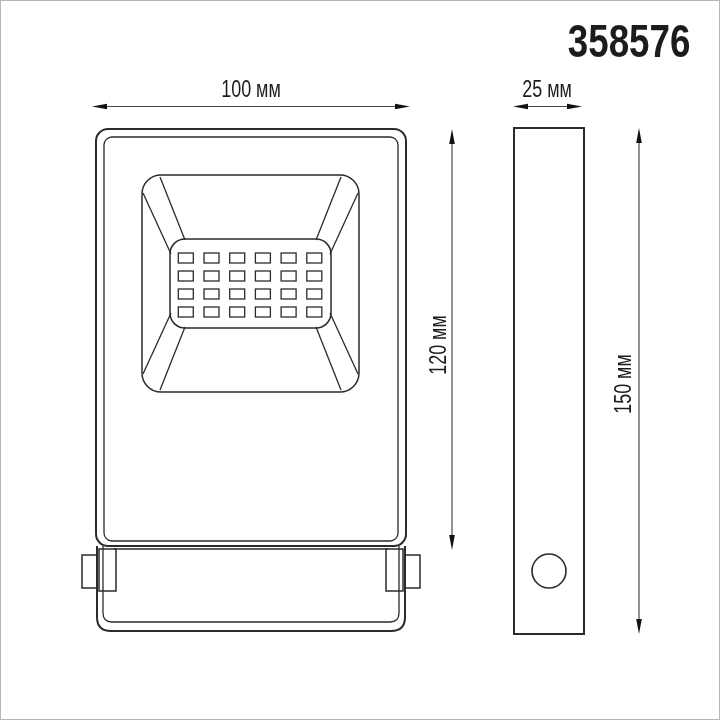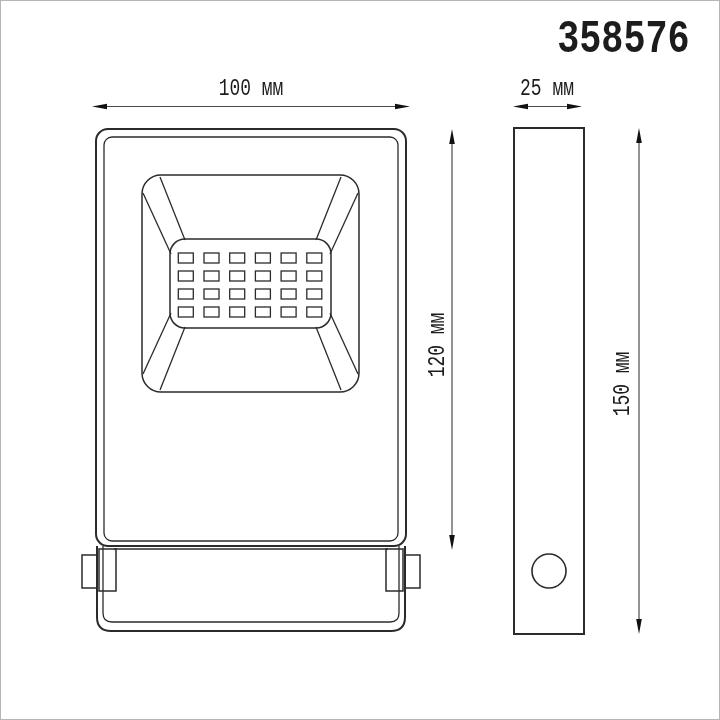--- a/index.html
+++ b/index.html
@@ -11,21 +11,21 @@
     --bg:#ffffff;
   }
   *{margin:0;padding:0;box-sizing:border-box;}
   html,body{background:#fff;}
   #canvas{
     position:relative;
     width:720px;height:720px;
     background:var(--bg);
     border:1px solid var(--frame);
     overflow:hidden;
-    font-family:Liberation Mono, monospace;
+    font-family:Liberation Sans, sans-serif;
     color:var(--text);
   }
   #drawing{position:absolute;left:0;top:0;}
   .ln{fill:none;stroke:var(--line);}
   .s20{stroke-width:2;}
   .s16{stroke-width:1.6;}
   .s15{stroke-width:1.5;}
   .s13{stroke-width:1.3;}
   .dimln{fill:none;stroke:var(--dim);stroke-width:1.2;}
   .head{fill:var(--head);stroke:none;}

